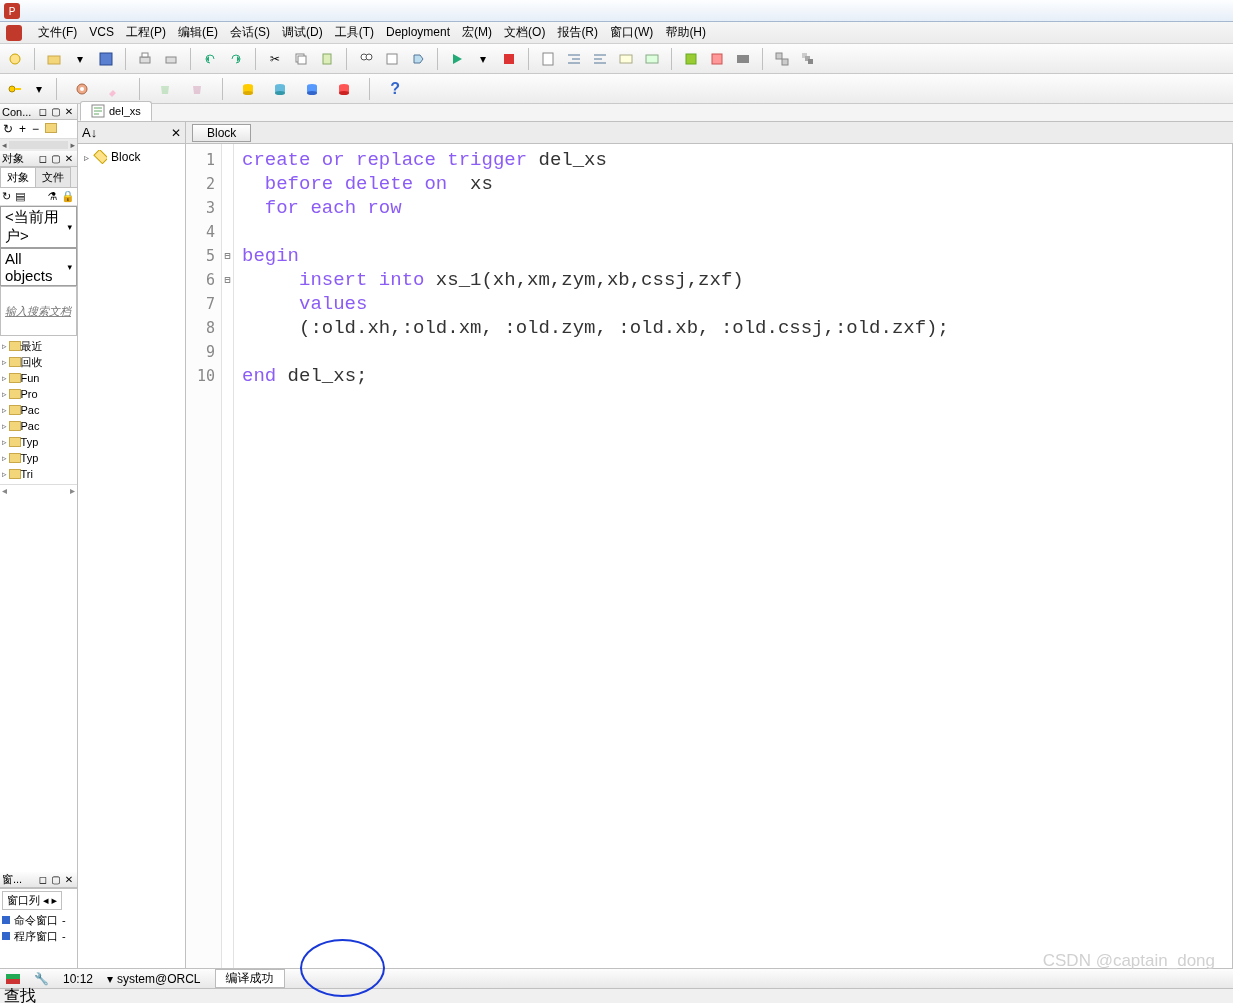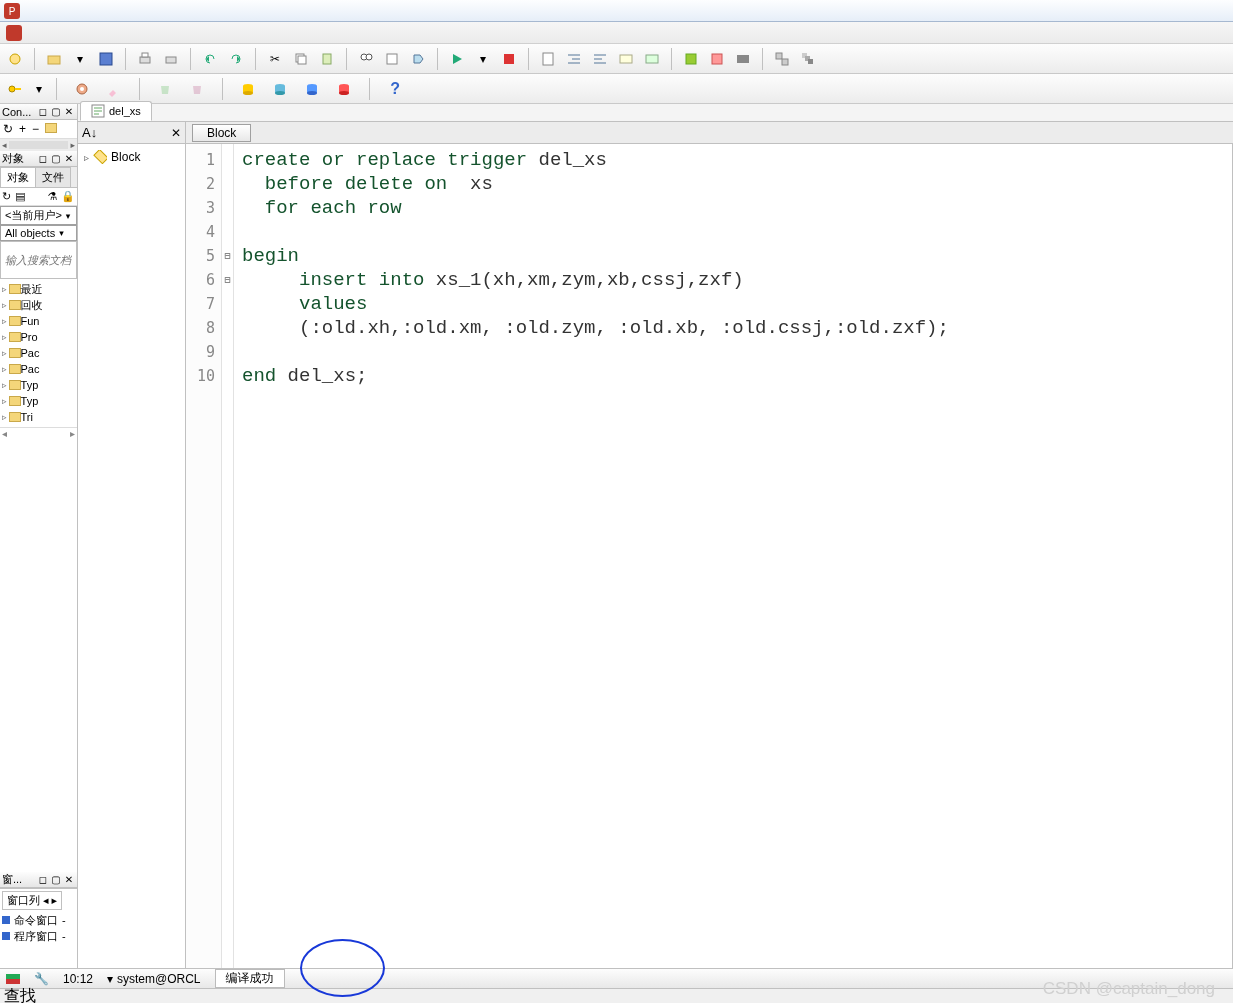--- a/index.html
+++ b/index.html
@@ -17,23 +17,23 @@
 .panel-header { height:16px; background:linear-gradient(#fdfdfd,#e6e6e6); border-bottom:1px solid #c0c0c0; display:flex; align-items:center; padding:0 2px; font-size:11px; gap:2px;}
 .panel-header .phicons { margin-left:auto; display:flex; gap:1px;}
 .panel-header .phicons span { width:12px; height:12px; font-size:10px; line-height:12px; text-align:center;}
 .panel-body { flex:0 0 auto; background:#fff; border-bottom:1px solid #c0c0c0; font-size:11px; overflow:hidden;}
 .connections-list { height: 90px; padding:2px; line-height:14px; white-space: nowrap; overflow: hidden; }
 .objects-area { flex:1; background:#fff; overflow:hidden; font-size:11px;}
 .obj-tabs { display:flex; background:#ececec; border-bottom:1px solid #c0c0c0;}
 .obj-tab { padding:2px 6px; border:1px solid #c0c0c0; border-bottom:none; background:#fff; margin-right:-1px; font-size:11px;}
 .obj-tab.inactive { background:#e6e6e6;}
 .obj-toolbar { display:flex; padding:2px; gap:4px; border-bottom:1px solid #ddd;}
-.obj-dropdown { border:1px solid #a0a0a0; background:#fff; padding:1px 4px; font-size:11px; display:flex; align-items:center;}
+.obj-dropdown { border:1px solid #a0a0a0; background:#fff; padding:1px 4px; font-size:15px; display:flex; align-items:center;}
 .obj-dropdown::after { content:"▾"; margin-left:4px; font-size:9px;}
-.search-input { width:100%; padding:12px 4px; border:1px solid #c0c0c0; font-style:italic; color:#888; font-size:11px;}
+.search-input { width:100%; padding:18px 4px; border:1px solid #c0c0c0; font-style:italic; color:#888; font-size:11px;text-decoration:underline;}
 .tree { padding:2px; font-size:11px; line-height:16px; white-space:nowrap; overflow:hidden;}
 .tree-row { display:flex; align-items:center; gap:0;}
 .tree-row::before { content:"▹"; font-size:9px; color:#666; margin-right:2px;}
 .folder-icon { width:12px; height:10px; background:#f4d67a; border:1px solid #c9a84a; display:inline-block;}
 .scroll-hint { display:flex; justify-content:space-between; padding:0 2px; font-size:10px; color:#888; border-top:1px solid #ddd;}
 .windows-panel { height:80px; background:#fff; border-top:1px solid #c0c0c0; font-size:11px;}
 .win-tabs { display:flex; padding:2px 2px 0;}
 .win-tab { padding:1px 4px; border:1px solid #c0c0c0; background:#fff; font-size:11px; display:flex; align-items:center; gap:3px;}
 .win-list { padding:2px; line-height:16px;}
 .win-item { display:flex; align-items:center; gap:4px;}
@@ -45,43 +45,44 @@
 .struct-body { flex:1; padding:6px; font-size:12px;}
 .struct-node { display:flex; align-items:center; gap:4px;}
 .editor-area { flex:1; display:flex; flex-direction:column; min-width:0;}
 .editor-toolbar { height:22px; background:#ececec; border-bottom:1px solid #c0c0c0; display:flex; align-items:center; padding:0 6px;}
 .block-btn { border:1px solid #a0a0a0; background:linear-gradient(#fff,#e8e8e8); padding:1px 14px; font-size:12px;}
 .editor-wrap { flex:1; display:flex; background:#fff; overflow:hidden; border-right:1px solid #c0c0c0;}
 .editor-doc-row { flex:1; display:flex;}
 .gutter { width:36px; background:#fcfcfc; border-right:1px solid #e2e2e2; text-align:right; padding:4px 6px 0 0; font-family:Consolas,monospace; font-size:15px; color:#888; line-height:24px;}
 .fold-col { width:12px; background:#fff; border-right:1px solid #e2e2e2; padding-top:4px; font-family:monospace; font-size:10px; color:#666; line-height:24px; text-align:center;}
 .code { flex:1; padding:4px 8px; font-family:Consolas,'Courier New',monospace; font-size:19px; line-height:24px; white-space:pre; color:#333;}
-.kw { color:#14532d;}
+.kw { color:#8b5cf6;}
 .editor-status { height:20px; background:linear-gradient(#fdfdfd,#e8e8e8); border-top:1px solid #c0c0c0; display:flex; align-items:center; font-size:12px; padding:0 6px; gap:14px;}
 .status-cell { display:flex; align-items:center; gap:4px;}
 .compile-status { border:1px solid #bbb; padding:0 10px; background:#fff;}
 .find-bar { height:16px; background:#f0f0f0; border-top:1px solid #c0c0c0; display:flex; align-items:center; padding:0 4px; font-size:16px;}
 .annotation-circle { position:absolute; border:2px solid #1838d8; border-radius:50%; pointer-events:none;}
-.watermark { position:absolute; right:18px; bottom:4px; color:#d0d0d0; font-size:17px; font-family:Arial; pointer-events:none;}
+.watermark { position:absolute; right:18px; bottom:32px; color:#d0d0d0; font-size:17px; font-family:Arial; pointer-events:none;}
 svg { display:block;}
 </style>
 </head>
 <body>
 
 <div class="titlebar">
   <svg class="app-icon" viewBox="0 0 16 16">
       <rect width="16" height="16" rx="3" fill="#c0392b"></rect>
       <text x="8" y="12" text-anchor="middle" font-size="10" fill="#fff">P</text>
     </svg>
 </div>
 
 <div class="menubar">
   <svg width="16" height="16">
       <rect width="16" height="16" rx="3" fill="#c0392b"></rect>
     </svg>
+  <span id="menus-host"><span>文件(F)</span><span>VCS</span><span>工程(P)</span><span>编辑(E)</span><span>会话(S)</span><span>调试(D)</span><span>工具(T)</span><span>Deployment</span><span>宏(M)</span><span>文档(O)</span><span>报告(R)</span><span>窗口(W)</span><span>帮助(H)</span></span>
 </div>
 
 <div class="toolbar">
   <div class="tbbtn">
       <svg width="16" height="16">
         <circle cx="8" cy="8" r="5" fill="#ffe28a" stroke="#c9a300"></circle>
       </svg>
     </div>
   <div class="sep"></div>
   <div class="tbbtn">

